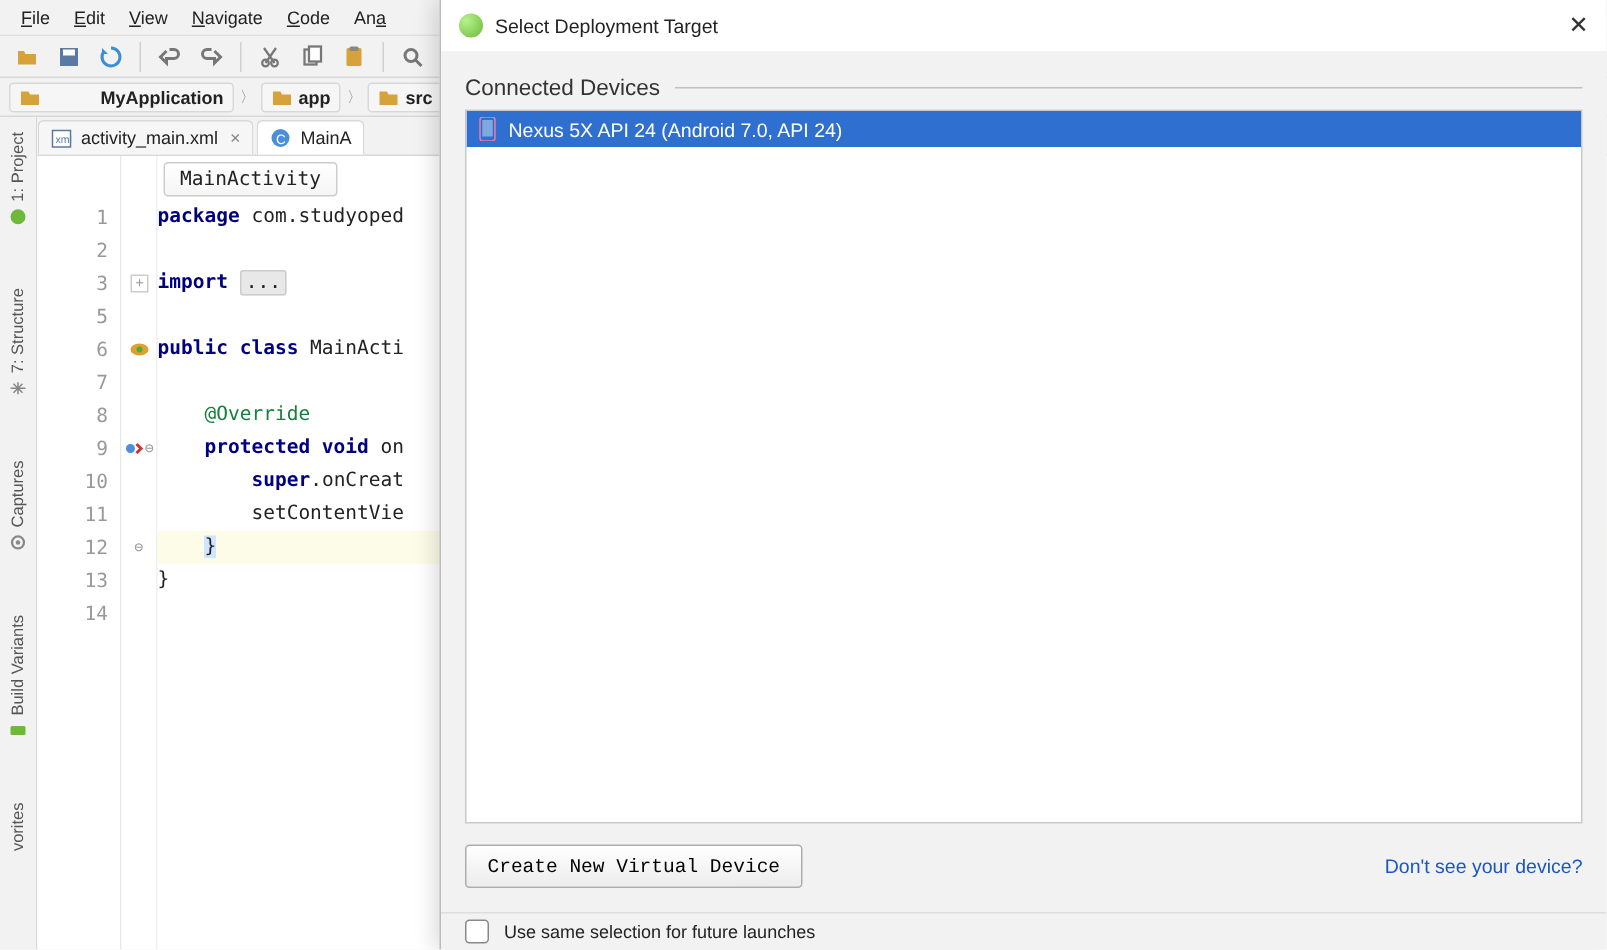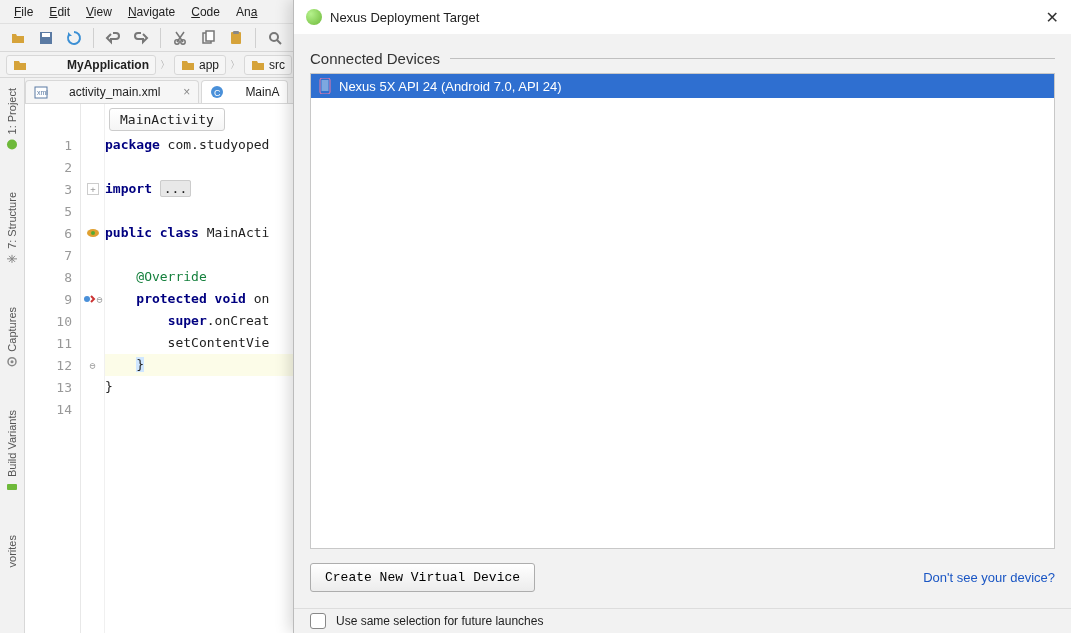--- a/index.html
+++ b/index.html
@@ -55,21 +55,21 @@
     padding: 0 6px;
     gap: 4px;
     border-bottom: 1px solid #d8d8d8;
   }
   .crumb {
     display: flex; align-items: center; gap: 4px;
     padding: 2px 6px;
     background: #f6f6f6;
     border: 1px solid #d8d8d8;
     border-radius: 3px;
-    font-weight: 400;
+    font-weight: 700;
   }
   .crumb.bold { font-weight: bold; gap: 40px; }
   .crumb-arrow { color: #888; font-size: 10px; }
 
   
   .main-area {
     display: flex;
     height: calc(633px - 24px - 28px - 26px);
   }
   .left-tool-tabs {
@@ -103,21 +103,21 @@
   .file-tabs {
     display: flex;
     height: 26px;
     background: #f2f2f2;
     border-bottom: 1px solid #d8d8d8;
     align-items: flex-end;
   }
   .file-tab {
     display: flex;
     align-items: center;
-    gap: 21px;
+    gap: 6px;
     padding: 4px 8px;
     background: #f6f6f6;
     border: 1px solid #d8d8d8;
     border-bottom: none;
     margin-right: 2px;
     border-radius: 4px 4px 0 0;
     font-size: 12px;
   }
   .file-tab.active { background: #fff; }
   .file-tab .close { color: #888; font-size: 12px; margin-left: 2px; }
@@ -476,21 +476,21 @@
         </div>
         <div class="code-area" id="code-area"><div class="line"><span class="tk-kw">package</span> com.studyoped</div><div class="line"></div><div class="line"><span class="tk-kw">import</span> <span class="tk-fold">...</span></div><div class="line"></div><div class="line"><span class="tk-kw">public class</span> MainActi</div><div class="line"></div><div class="line">    <span class="tk-anno">@Override</span></div><div class="line">    <span class="tk-kw">protected void</span> on</div><div class="line">        <span class="tk-kw">super</span>.onCreat</div><div class="line">        setContentVie</div><div class="line hl">    <span class="cursor-brace">}</span></div><div class="line">}</div><div class="line"></div></div>
       </div>
     </div>
   </div>
 </div>
 
 <div class="dialog">
   <div class="dlg-title">
     <div class="android-bubble"></div>
-    <span>Nexus Deployment Target</span>
+    <span>Select Deployment Target</span>
     <span class="close-x">✕</span>
   </div>
   <div class="dlg-body">
     <div class="dev-section-label">Connected Devices</div>
     <div class="device-list">
       <div class="device-row">
         <span class="phone-icon">
           <svg width="12" height="16">
               <rect x="1" y="0" width="10" height="16" rx="2" fill="#2f6fd0" stroke="#ef7aa3" stroke-width="1"></rect>
               <rect x="2.5" y="2" width="7" height="11" fill="#7da8e0"></rect>

